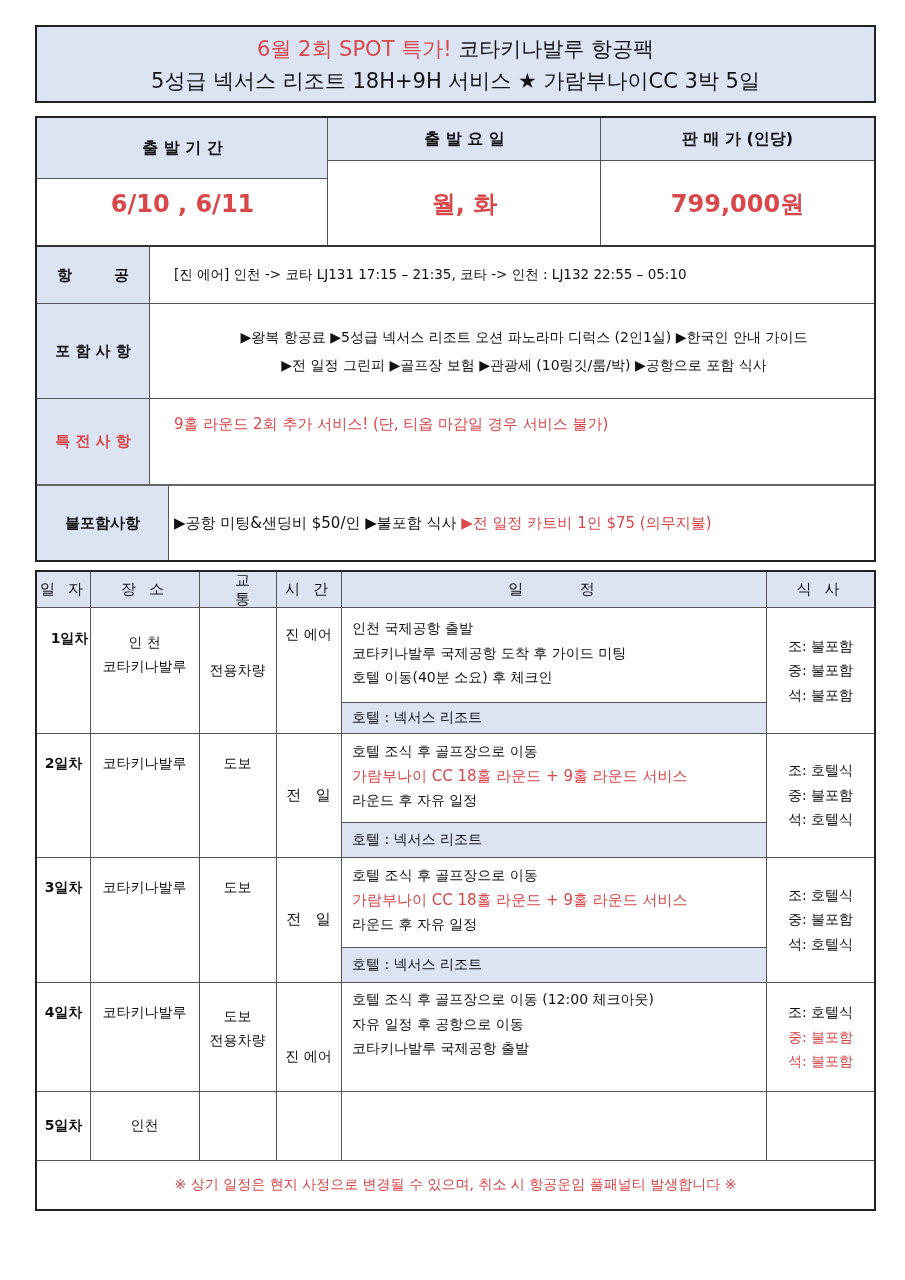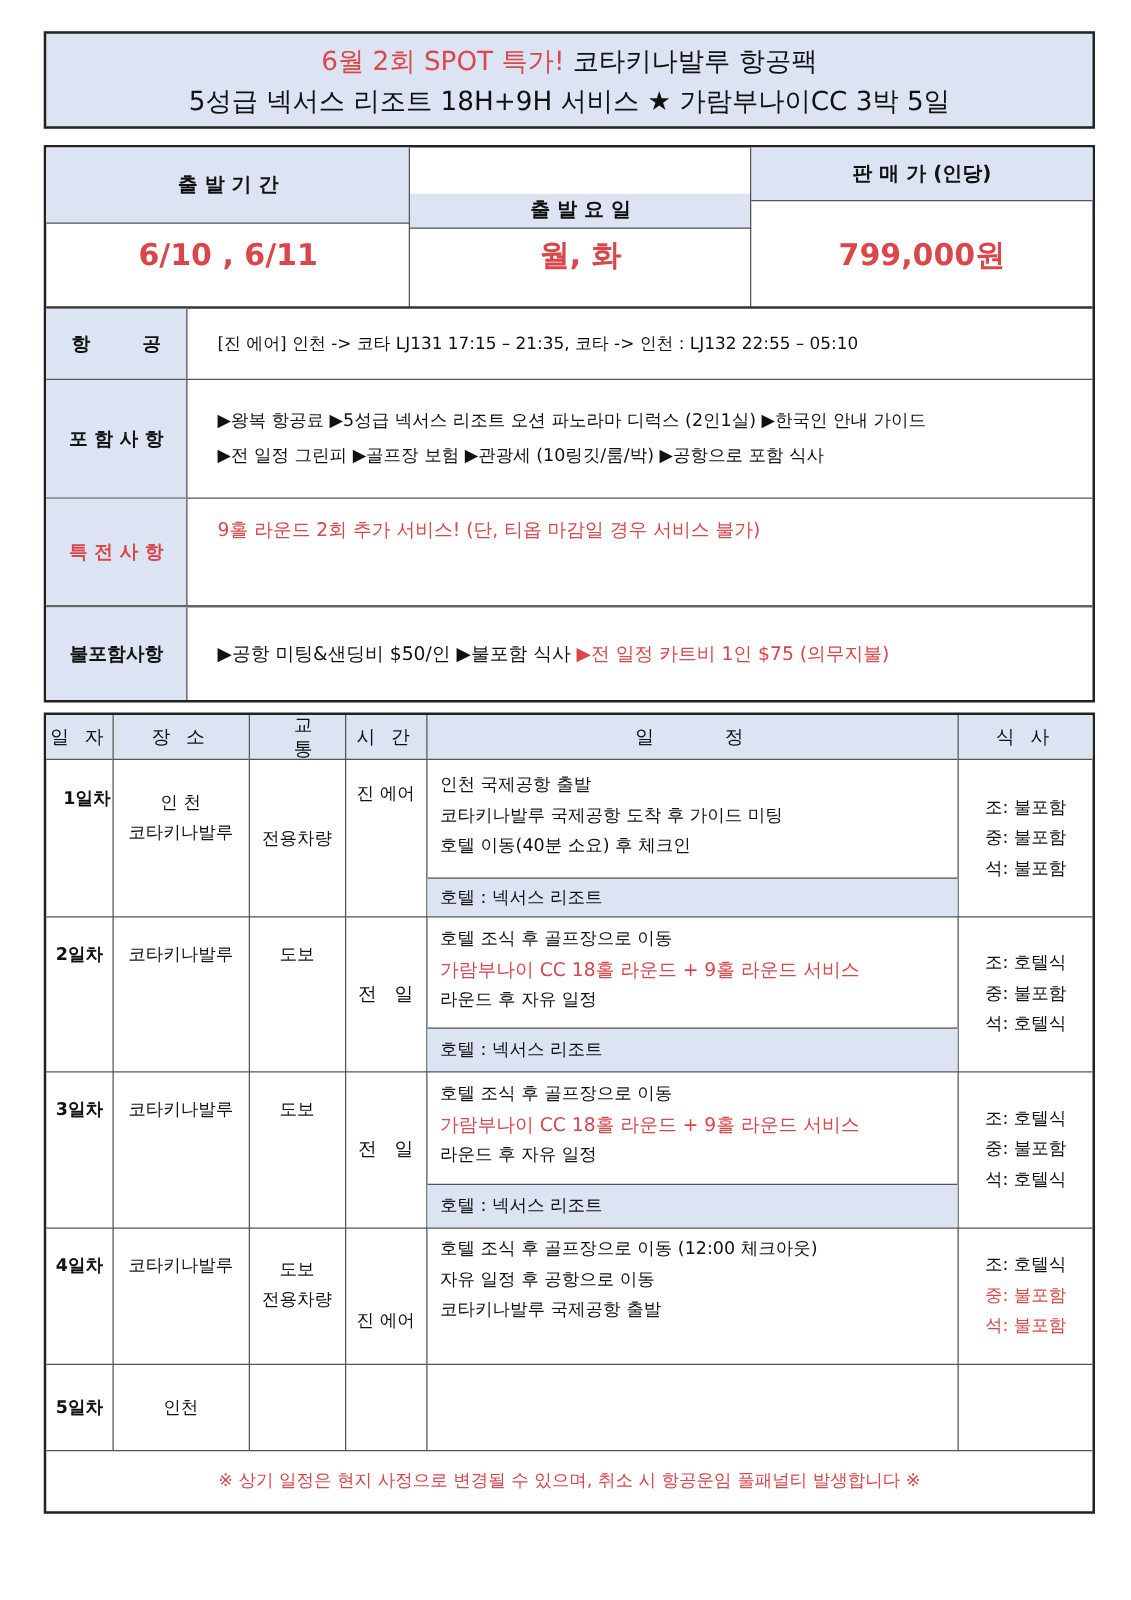--- a/index.html
+++ b/index.html
@@ -44,48 +44,48 @@
   <div class="line line1">
     <span class="red">6월 2회 SPOT 특가!</span>
     <span>코타키나발루 항공팩</span>
   </div>
   <div class="line">5성급 넥서스 리조트 18H+9H 서비스 ★ 가람부나이CC 3박 5일</div>
 </div>
 
 <div id="info" class="abs">
 
   <div class="cell hcell" style="left:0;top:0;width:291px;height:61px;">출 발 기 간</div>
-  <div class="cell hcell" style="left:291px;top:0;width:273px;height:28px;margin-top:37px;">출 발 요 일</div>
+  <div class="cell hcell" style="left:291px;top:0;width:273px;height:43px;">출 발 요 일</div>
   <div class="cell hcell" style="left:564px;top:0;width:273px;height:43px;">판 매 가 (인당)</div>
 
   <div class="cell vcell" style="left:0;top:43px;width:291px;height:85px;">6/10 , 6/11</div>
   <div class="cell vcell" style="left:291px;top:43px;width:273px;height:85px;">월, 화</div>
   <div class="cell vcell" style="left:564px;top:43px;width:273px;height:85px;">799,000원</div>
   <div class="vline" style="left:290px;top:0;height:128px;"></div>
   <div class="vline" style="left:563px;top:0;height:128px;"></div>
   <div class="hline" style="left:0;top:127px;width:837px;height:2px;background:#333;"></div>
 
   <div class="cell label" style="left:0;top:129px;width:113px;height:56px;">
       <span style="white-space:pre;">항        공</span>
     </div>
   <div class="cell content" style="left:113px;top:129px;width:724px;height:56px;font-size:13.5px;">[진 에어] 인천 -&gt; 코타 LJ131 17:15 – 21:35, 코타 -&gt; 인천 : LJ132 22:55 – 05:10</div>
   <div class="hline" style="left:0;top:185px;width:837px;"></div>
 
   <div class="cell label" style="left:0;top:186px;width:113px;height:94px;">포 함 사 항</div>
-  <div class="cell content" style="left:113px;top:186px;width:724px;height:94px;flex-direction:column;align-items:flex-start;justify-content:center;">
+  <div class="cell content" style="left:113px;top:186px;width:724px;height:94px;flex-direction:column;align-items:center;justify-content:center;">
     <div class="para">▶왕복 항공료 ▶5성급 넥서스 리조트 오션 파노라마 디럭스 (2인1실) ▶한국인 안내 가이드</div>
     <div class="para">▶전 일정 그린피 ▶골프장 보험  ▶관광세 (10링깃/룸/박) ▶공항으로 포함 식사</div>
   </div>
   <div class="hline" style="left:0;top:280px;width:837px;"></div>
 
   <div class="cell label red" style="left:0;top:281px;width:113px;height:85px;">특 전 사 항</div>
   <div class="cell content red" style="left:113px;top:264px;width:724px;height:85px;font-size:15px;text-align:right;">9홀 라운드 2회 추가 서비스! (단, 티옵 마감일 경우 서비스 불가)</div>
   <div class="hline" style="left:0;top:366px;width:837px;height:2px;background:#666;"></div>
 
-  <div class="cell label" style="left:0;top:368px;width:113px;height:74px;">불포함사항</div>
+  <div class="cell label" style="left:0;top:368px;width:132px;height:74px;">불포함사항</div>
   <div class="cell content" style="left:113px;top:368px;width:724px;height:74px;font-size:15px;white-space:pre;">
     <span>▶공항 미팅&amp;샌딩비 $50/인 ▶불포함 식사 </span><span class="red">▶전 일정 카트비 1인 $75 (의무지불)</span>
   </div>
 </div>
 
 <div id="itin" class="abs">
 
   <div class="cell th" style="left:0;top:0;width:53px;height:36px;">일 자</div>
   <div class="cell th" style="left:53px;top:0;width:109px;height:36px;">장 소</div>
   <div class="cell th" style="left:162px;top:0;width:77px;height:36px;padding-left:36px;">교 통</div>

